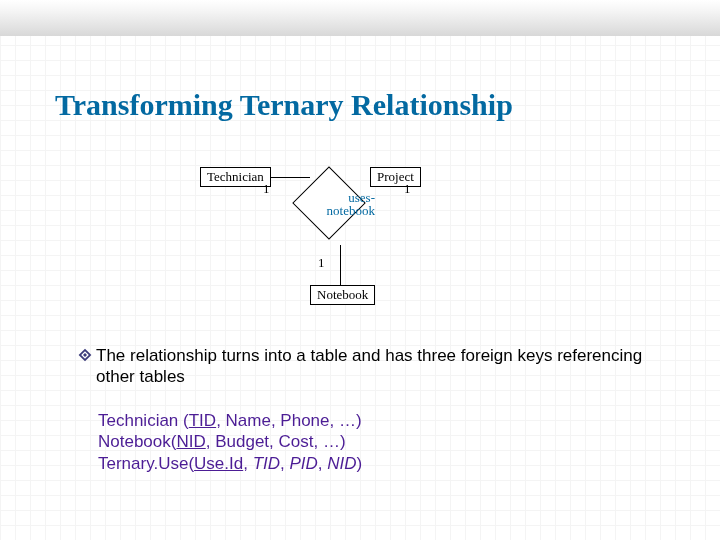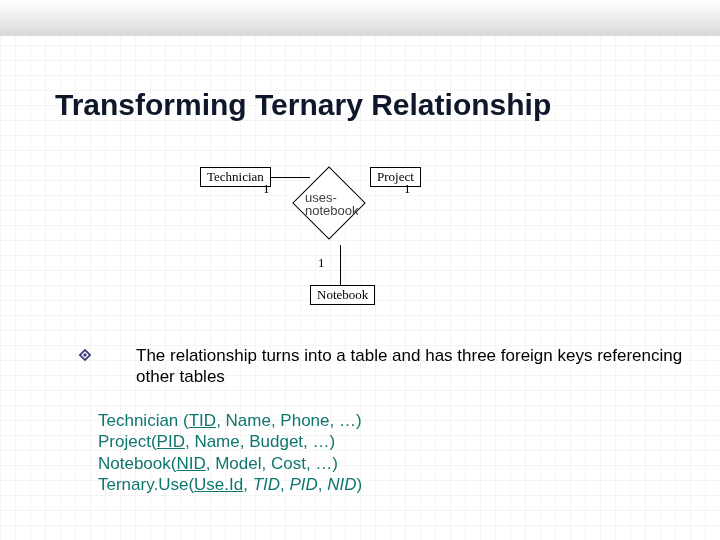--- a/index.html
+++ b/index.html
@@ -31,22 +31,22 @@
   .content {
     position: relative;
     z-index: 2;
     padding: 0;
   }
   .title {
     position: absolute;
     left: 55px;
     top: 88px;
     font-size: 30px;
-    color: #0f172a;
-    font-family: Liberation Sans, sans-serif;
+    color: #0369a1;
+    font-family: Liberation Serif, serif;
   }
   .diagram {
     position: absolute;
     left: 200px;
     top: 155px;
     width: 280px;
     height: 170px;
   }
   .ent {
     position: absolute;
@@ -58,24 +58,24 @@
     line-height: 1.1;
   }
   .label1 {
     position: absolute;
     font-family: "Times New Roman", serif;
     font-size: 13px;
     color: #000;
   }
   .rel {
     position: absolute;
-    font-family: Liberation Sans, sans-serif;
+    font-family: Liberation Serif, serif;
     font-size: 13px;
-    color: #404040;
-    text-align: left;
+    color: #0369a1;
+    text-align: right;
     line-height: 1.0;
     width: 70px;
   }
   .diamond {
     position: absolute;
     width: 80px;
     height: 56px;
     border: 1px solid #000;
     background: #fff;
     transform: rotate(45deg);
@@ -93,27 +93,26 @@
   .bullet-icon {
     flex: 0 0 18px;
     margin-top: 3px;
   }
   .bullet-text {
     font-size: 17px;
     color: #000;
     line-height: 1.25;
     font-family: Verdana, Geneva, sans-serif;
     max-width: 560px;
-    margin-left: 40px;
   }
   .schema-block {
     position: absolute;
     left: 98px;
     font-size: 17px;
-    color: #0f766e;
+    color: #4c1d95;
     font-family: Verdana, Geneva, sans-serif;
     line-height: 1.25;
   }
   .schema-line .pk { text-decoration: underline; }
   .schema-line .fk { font-style: italic; }
   .schema-line .pkfk { text-decoration: underline; }
 </style>
 </head>
 <body>
 
@@ -154,23 +153,20 @@
       </svg>
     </span>
     <span class="bullet-text">The relationship turns into a table and has three foreign keys referencing other tables</span>
   </div>
 
   <div class="schema-block" style="top:410px;">
     <div class="schema-line">
       <span>Technician </span><span>(</span><span class="pk">TID</span><span>, Name, Phone, …)</span>
     </div>
     <div class="schema-line">
-      <span>Project</span><span>(</span><span class="pk">PID</span><span>, Name, Budget, …)</span>
-    </div>
-    <div class="schema-line">
-      <span>Notebook</span><span>(</span><span class="pk">NID</span><span>, Model, Cost, …)</span>
+      <span>Notebook</span><span>(</span><span class="pk">NID</span><span>, Budget, Cost, …)</span>
     </div>
     <div class="schema-line">
       <span>Ternary.Use</span><span>(</span><span class="pkfk">Use.Id</span><span>,</span><span class="fk"> TID</span><span>, </span><span class="fk">PID</span><span>, </span><span class="fk">NID</span><span>)</span>
     </div>
   </div>
 
 </div>
 
 </body></html>

